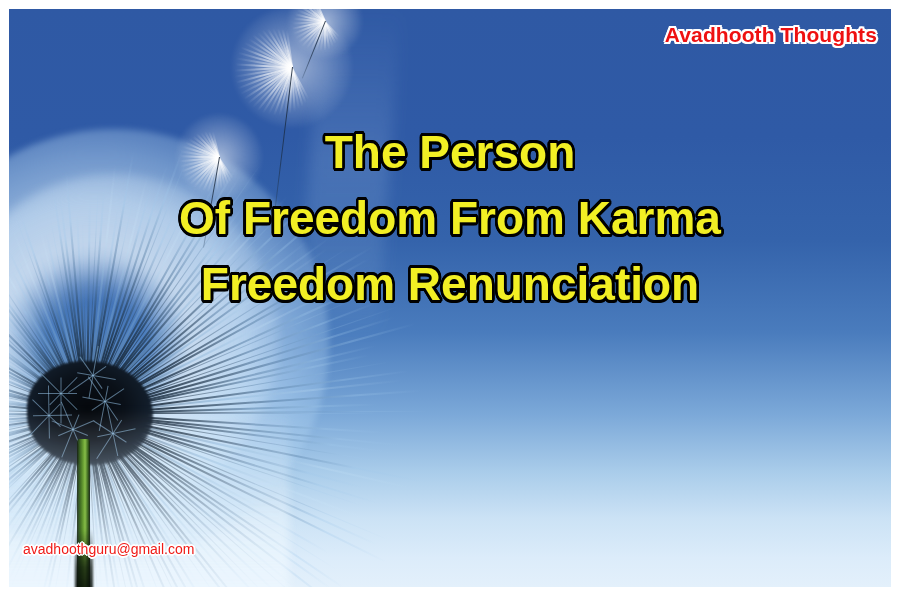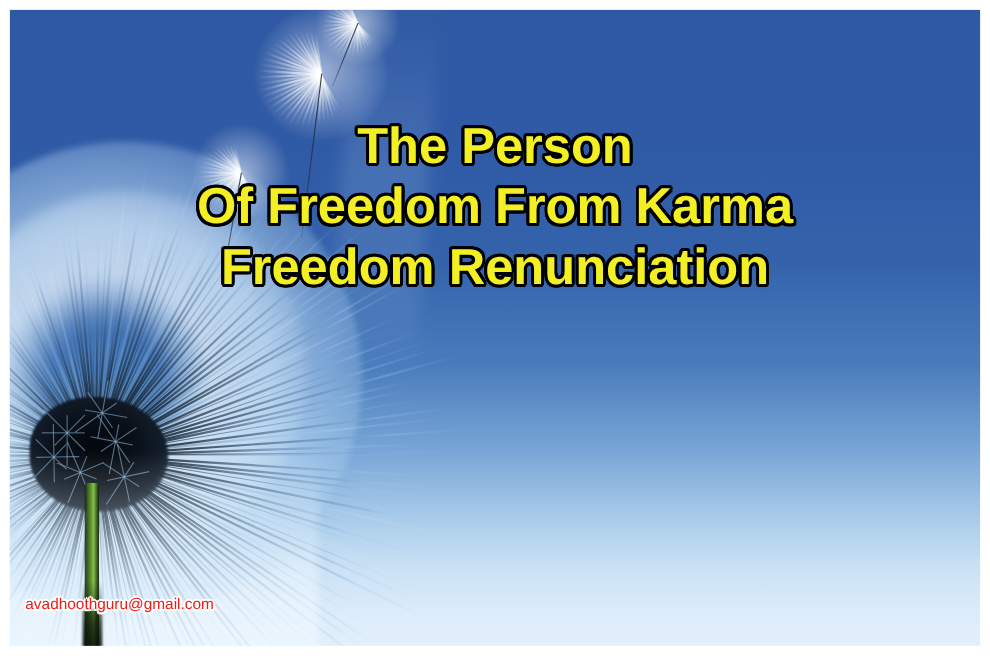--- a/index.html
+++ b/index.html
@@ -250,20 +250,21 @@
     margin-bottom: 9px;
     text-shadow:
       -2px -2px 0 #000000,  2px -2px 0 #000000,
       -2px  2px 0 #000000,  2px  2px 0 #000000,
       -2.6px 0 0 #000000,  2.6px 0 0 #000000,
       0 -2.6px 0 #000000,  0 2.6px 0 #000000,
       -1.4px -2.6px 0 #000000, 1.4px -2.6px 0 #000000,
       -1.4px  2.6px 0 #000000, 1.4px  2.6px 0 #000000,
       -2.6px -1.4px 0 #000000, 2.6px -1.4px 0 #000000,
       -2.6px  1.4px 0 #000000, 2.6px  1.4px 0 #000000;
+    margin-top: 20px;
   }
   .ql-1 { font-size: 46px; }
   .ql-2 { font-size: 46px; }
   .ql-3 { font-size: 46px; }
   .ql-4 { font-size: 46px; }
   .ql-5 { font-size: 46px; }
   .ql-6 { font-size: 46px; }
 
   .email {
     position: absolute;
@@ -636,20 +637,21 @@
             <div class="bristle" style="width:28.9px;transform:rotate(-148.78deg);opacity:0.70;"></div>
             <div class="bristle" style="width:27.5px;transform:rotate(-140.09deg);opacity:0.85;"></div>
             <div class="bristle" style="width:26.0px;transform:rotate(-131.39deg);opacity:0.55;"></div>
             <div class="bristle" style="width:24.4px;transform:rotate(-122.70deg);opacity:0.70;"></div>
             <div class="bristle" style="width:22.8px;transform:rotate(-114.00deg);opacity:0.85;"></div>
             <div class="seed-stalk" style="left:0px;top:0px;height:62px;transform:rotate(22deg);"></div>
           </div>
         </div>
     </div>
 
+    <div class="brand">Avadhooth Thoughts</div>
 
     <div class="quote">
       <span class="quote-line ql-1">The Person</span>
       <span class="quote-line ql-5">Of Freedom From Karma</span>
       <span class="quote-line ql-6">Freedom Renunciation</span>
     </div>
 
     <div class="email">avadhoothguru@gmail.com</div>
   </div>
 </div>

